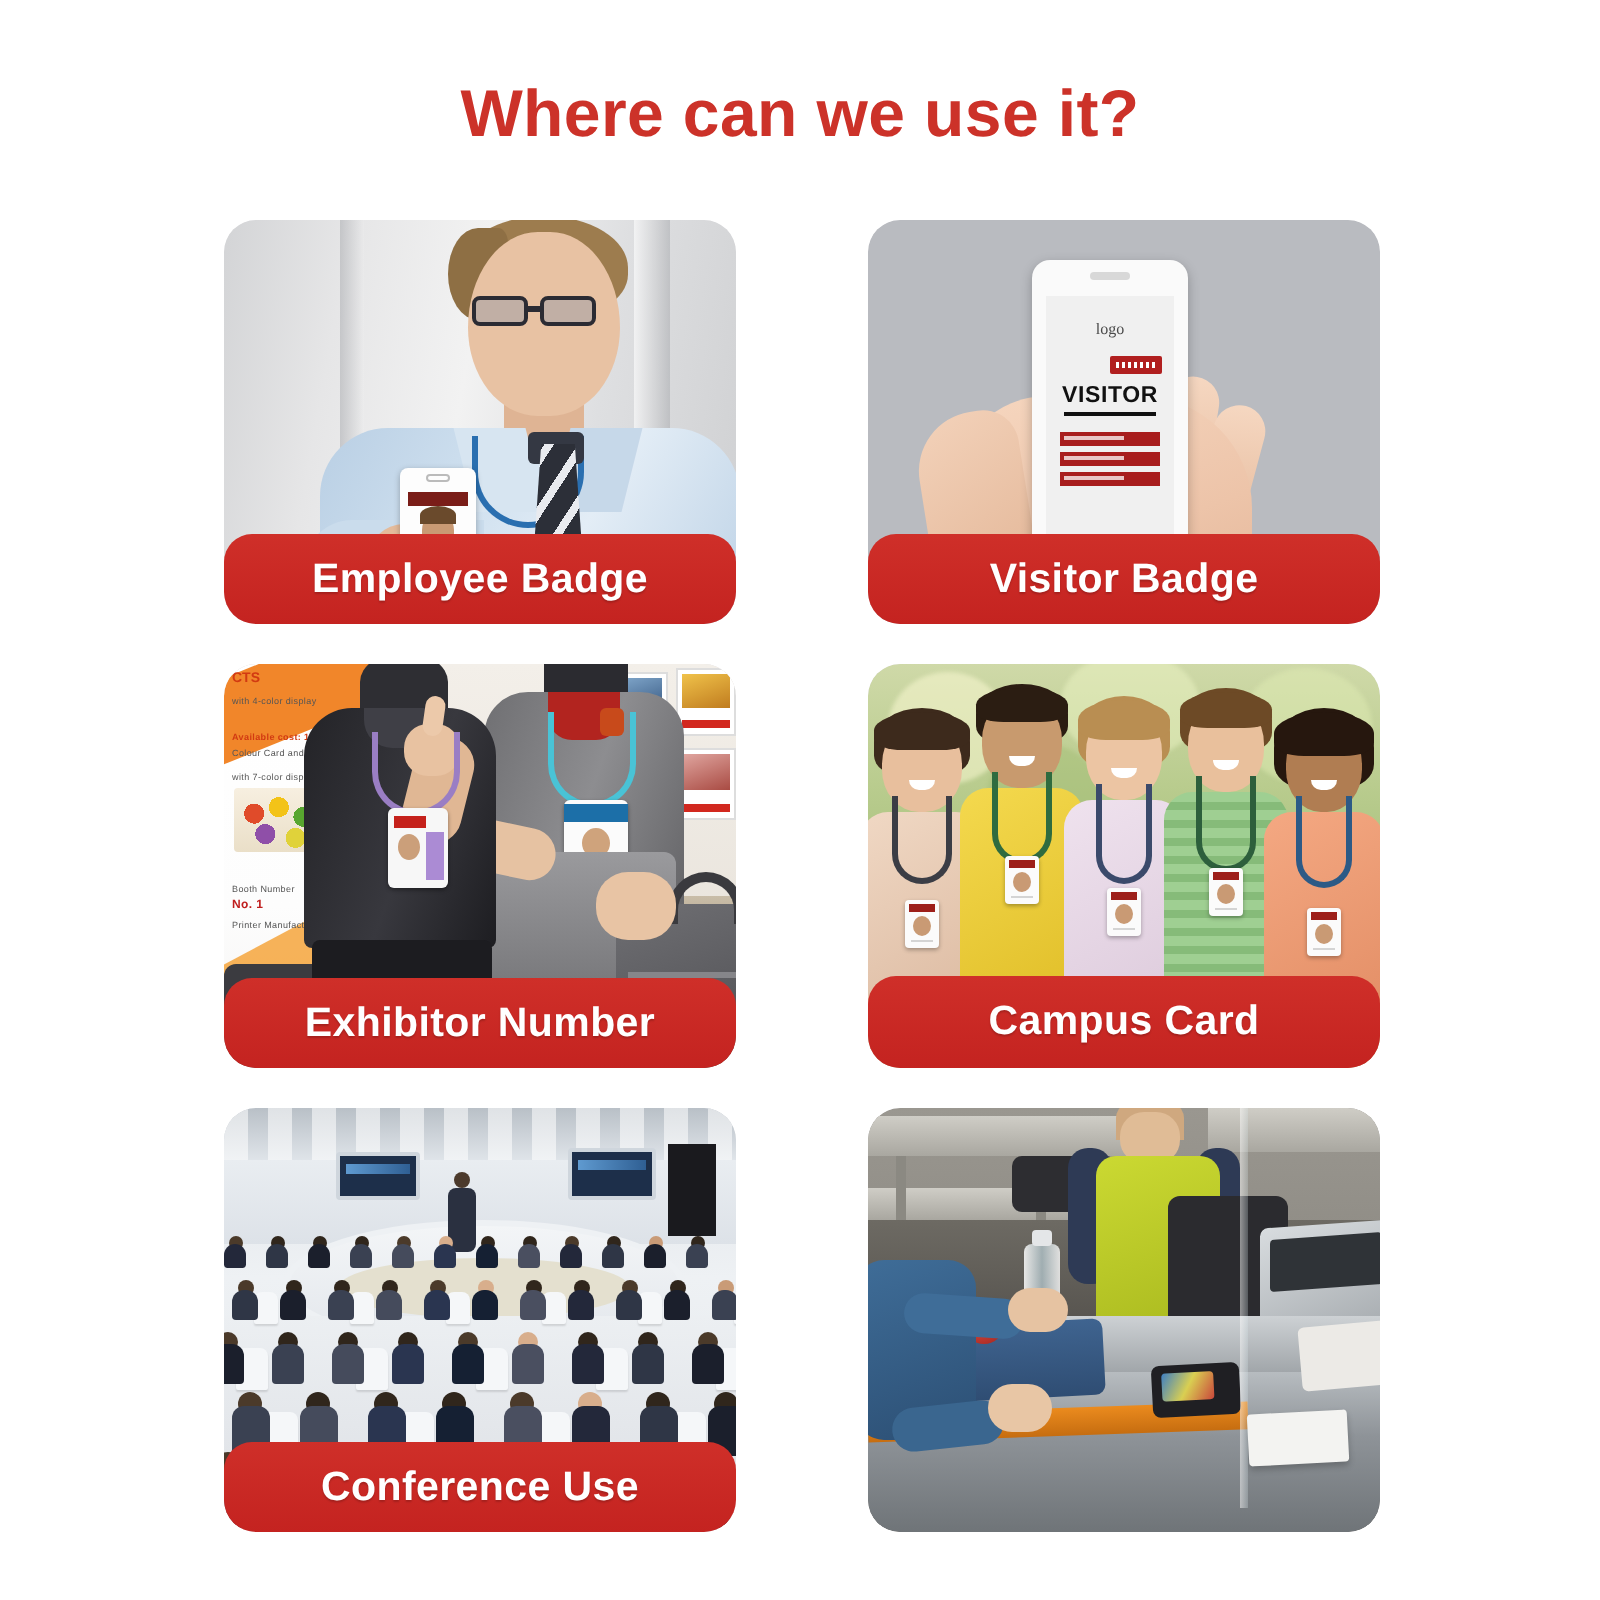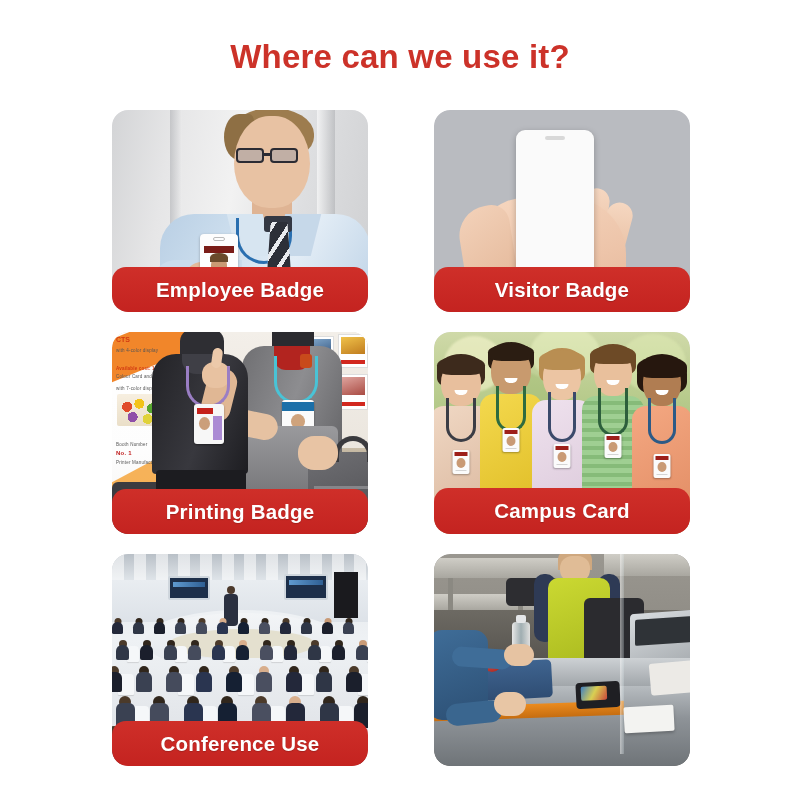--- a/index.html
+++ b/index.html
@@ -322,20 +322,29 @@
       </div>
       <div class="card-label">Employee Badge</div>
     </div>
 
     <div class="card">
       <div class="card-photo sc-visitor">
         <div class="finger f1"></div>
         <div class="finger f2"></div>
         <div class="card-body">
           <div class="slot"></div>
+          <div class="face">
+            <div class="vlogo">logo</div>
+            <div class="vchip"></div>
+            <div class="vtitle">VISITOR</div>
+            <div class="vrule"></div>
+            <div class="vbar b1"></div>
+            <div class="vbar b2"></div>
+            <div class="vbar b3"></div>
+          </div>
         </div>
         <div class="palm"></div>
         <div class="thumb"></div>
         <div class="knuck"></div>
         <div class="nail"></div>
       </div>
       <div class="card-label">Visitor Badge</div>
     </div>
 
     <div class="card">
@@ -405,21 +414,21 @@
             <div class="fist"></div>
             <div class="thumbup"></div>
           <div class="lan"></div>
           <div class="bdg">
               <div class="r"></div>
               <div class="f"></div>
               <div class="pp"></div>
             </div>
         </div>
       </div>
-      <div class="card-label">Printing Badge</div>
+      <div class="card-label">Exhibitor Number</div>
     </div>
 
     <div class="card row3">
       <div class="card-photo sc-campus">
         <div class="blur b1"></div>
           <div class="blur b2"></div>
           <div class="blur b3"></div>
           <div class="blur b4"></div>
         <div id="campus-kids">
             <div class="kid" style="left: -4px; width: 62px; height: 180px;">

